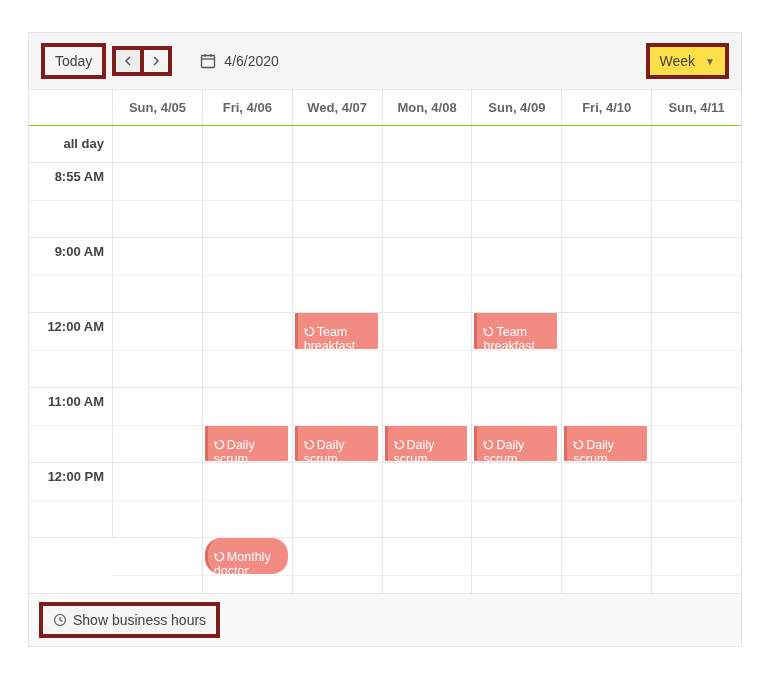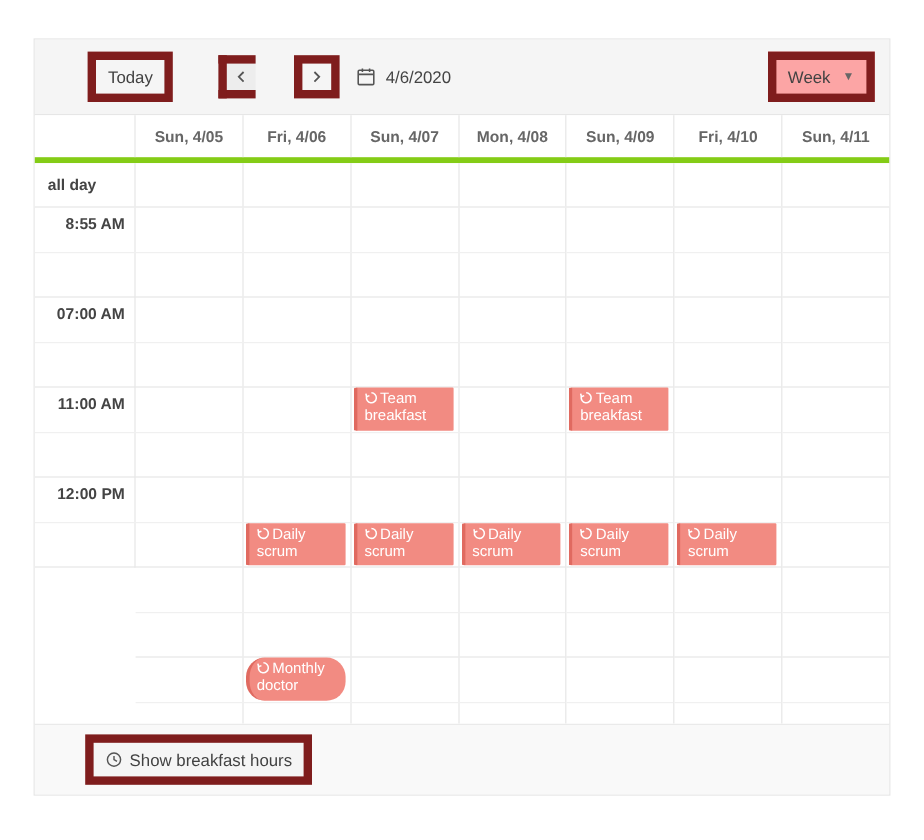--- a/index.html
+++ b/index.html
@@ -20,50 +20,49 @@
   }
   .toolbar {
     display: flex;
     align-items: center;
     padding: 10px 12px;
     background: #f5f5f5;
     border-bottom: 1px solid #e6e6e6;
   }
   .btn {
     background: #f5f5f5;
-    border: 7px solid #7f1d1d;
+    border: 4px solid #7f1d1d;
     color: #424242;
     padding: 6px 10px;
     font-size: 14px;
     cursor: pointer;
     display: inline-flex;
     align-items: center;
     gap: 6px;
-    margin-left: 32px;
   }
   .nav-group { display: inline-flex; }
   .nav-group .btn { padding: 6px 8px; }
   .nav-group .btn:first-child { border-right: none; }
   .nav-prev { background: #ededed; }
-  .date-display { display: inline-flex; align-items: flex-start; gap: 8px; margin-left: 14px; color: #444; }
+  .date-display { display: inline-flex; align-items: flex-start; gap: 8px; margin-left: 28px; color: #444; }
   .spacer { flex: 1; }
-  .view-btn { background: #fca5a5; }
+  .view-btn { background: #fde047; }
   .cal-icon, .clock-icon, .recur-icon { display:inline-block; }
 
   .grid-wrap { position:relative; background:#fff; }
 
   
-  .hdr-row { display:flex; border-bottom:5px solid #84cc16; }
+  .hdr-row { display:flex; border-bottom:1px solid #84cc16; }
   .time-col { width: 84px; flex:none; border-right:1px solid #e6e6e6; }
   .day-col { flex:1; border-right:1px solid #e6e6e6; text-align:center; padding:10px 2px; font-weight:600; color:#666; font-size:13px; }
   .day-col:last-child { border-right:none; }
 
   
   .allday-row { display:flex; border-bottom:1px solid #e6e6e6; background:#fff; }
-  .allday-label { width:84px; flex:none; text-align:center; padding:10px 25px 10px 4px; font-weight:600; font-size:13px; color:#444; border-right:1px solid #e6e6e6;}
+  .allday-label { width:84px; flex:none; text-align:right; padding:10px 8px 10px 4px; font-weight:600; font-size:13px; color:#444; border-right:1px solid #e6e6e6;}
   .allday-cell { flex:1; border-right:1px solid #e6e6e6; height:36px; }
   .allday-cell:last-child{border-right:none;}
 
   
   .body-scroll { height: 430px; overflow:hidden; position:relative; }
   .body-inner { position:relative; display:flex; }
   .time-labels { width:84px; flex:none; }
   .slot-label { height:75px; text-align:right; padding:6px 8px 0 4px; font-size:13px; font-weight:600; color:#444; border-right:1px solid #e6e6e6; border-bottom:1px solid #e6e6e6; position:relative;}
   .slot-label::after{
     content:""; position:absolute; left:0; right:0; top:50%; border-top:1px solid #f0f0f0;
@@ -76,21 +75,21 @@
     content:""; position:absolute; left:0; right:0; top:50%; border-top:1px solid #f0f0f0;
   }
 
   
   .event {
     position:absolute;
     left:2px; right:4px;
     background:#f28b82;
     color:#fff;
     border-radius:1px;
-    padding:2px 4px 2px 6px;
+    padding:12px 4px 2px 6px;
     font-size:12.5px;
     line-height:1.15;
     overflow:hidden;
     border-left:3px solid #e06a60;
     cursor:pointer;
   }
   .event .ev-title{ display:inline; }
   .event .recur-icon{ margin-right:2px; vertical-align:-1px;}
 
   
@@ -147,21 +146,21 @@
     </button>
   </div>
 
   <div class="grid-wrap">
 
     <div class="hdr-row">
       <div class="time-col"></div>
 
     <div class="day-col">Sun, 4/05</div>
         <div class="day-col">Fri, 4/06</div>
-        <div class="day-col">Sun, 4/07</div>
+        <div class="day-col">Wed, 4/07</div>
         <div class="day-col">Mon, 4/08</div>
         <div class="day-col">Sun, 4/09</div>
         <div class="day-col">Fri, 4/10</div>
         <div class="day-col">Sun, 4/11</div>
       </div>
 
     <div class="allday-row">
       <div class="allday-label">all day</div>
 
     <div class="allday-cell"></div>
@@ -171,21 +170,22 @@
         <div class="allday-cell"></div>
         <div class="allday-cell"></div>
         <div class="allday-cell"></div>
       </div>
 
     <div class="body-scroll">
       <div class="body-inner">
         <div class="time-labels">
 
             <div class="slot-label">8:55 AM</div>
-            <div class="slot-label">07:00 AM</div>
+            <div class="slot-label">9:00 AM</div>
+            <div class="slot-label">12:00 AM</div>
             <div class="slot-label">11:00 AM</div>
             <div class="slot-label">12:00 PM</div>
           </div>
         <div class="day-columns">
 
         <div class="dcol">
               <div class="hslot"></div>
               <div class="hslot"></div>
               <div class="hslot"></div>
               <div class="hslot"></div>
@@ -279,17 +279,17 @@
   </div>
 
   <div class="footer">
     <button class="btn">
       <span class="clock-icon">
         <svg width="14" height="14" viewBox="0 0 14 14">
           <circle cx="7" cy="7" r="5.5" fill="none" stroke="#555" stroke-width="1.2"></circle>
           <path d="M7 4 L7 7 L9.5 8.5" stroke="#555" stroke-width="1.2" fill="none"></path>
         </svg>
       </span>
-      <span>Show breakfast hours</span>
+      <span>Show business hours</span>
     </button>
   </div>
 
 </div>
 
 </body></html>

